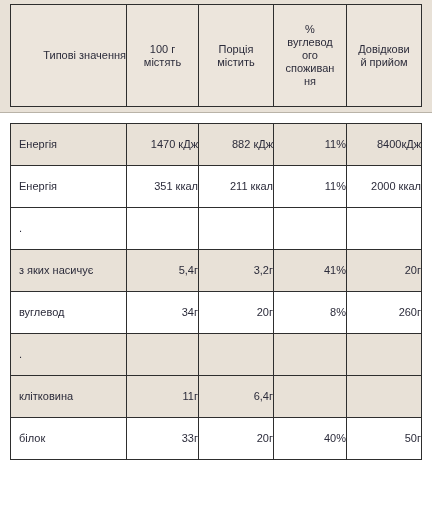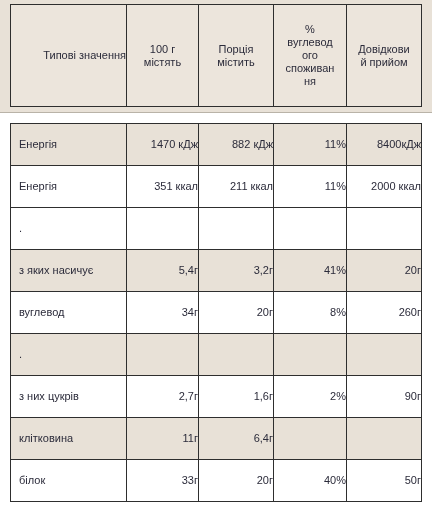--- a/index.html
+++ b/index.html
@@ -176,27 +176,20 @@
           <td class="num">8%</td>
           <td class="num">260г</td>
         </tr>
         <tr class="shade">
           <td class="label">.</td>
           <td class="num"></td>
           <td class="num"></td>
           <td class="num"></td>
           <td class="num"></td>
         </tr>
-        <tr class="plain">
-          <td class="label indent">з них цукрів</td>
-          <td class="num">2,7г</td>
-          <td class="num">1,6г</td>
-          <td class="num">2%</td>
-          <td class="num">90г</td>
-        </tr>
         <tr class="shade">
           <td class="label">клітковина</td>
           <td class="num">11г</td>
           <td class="num">6,4г</td>
           <td class="num"></td>
           <td class="num"></td>
         </tr>
         <tr class="plain">
           <td class="label">білок</td>
           <td class="num">33г</td>

